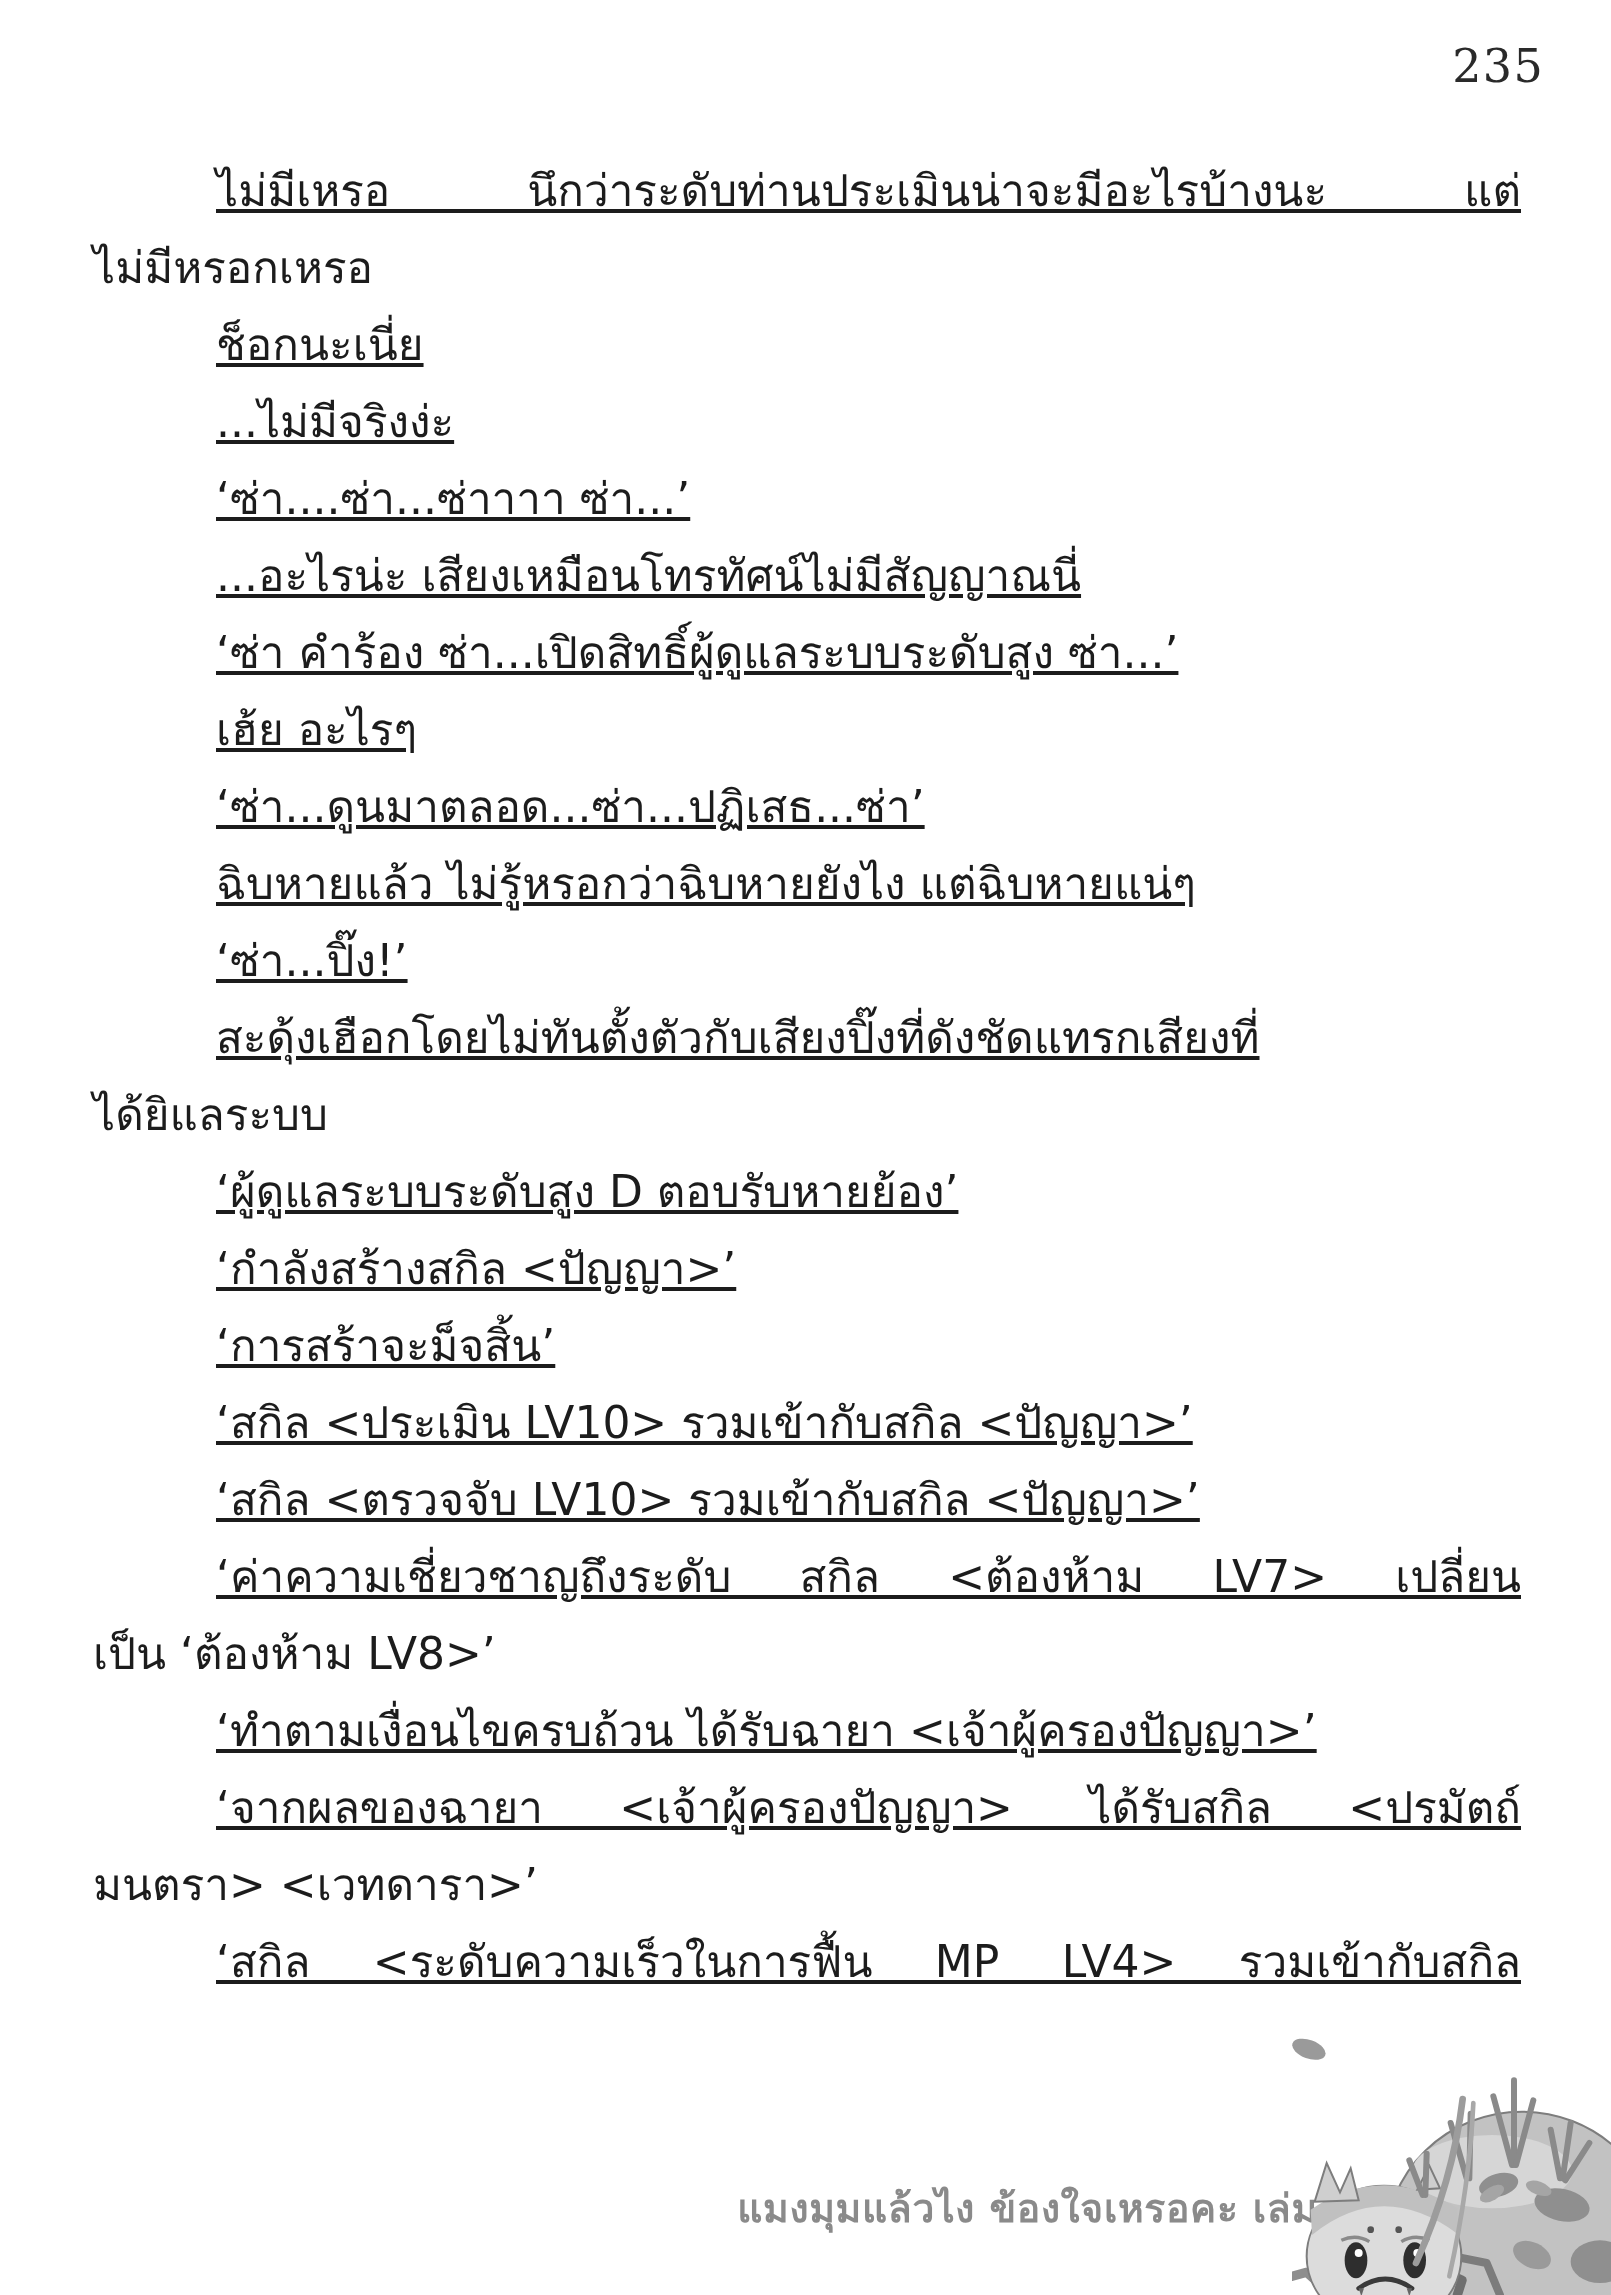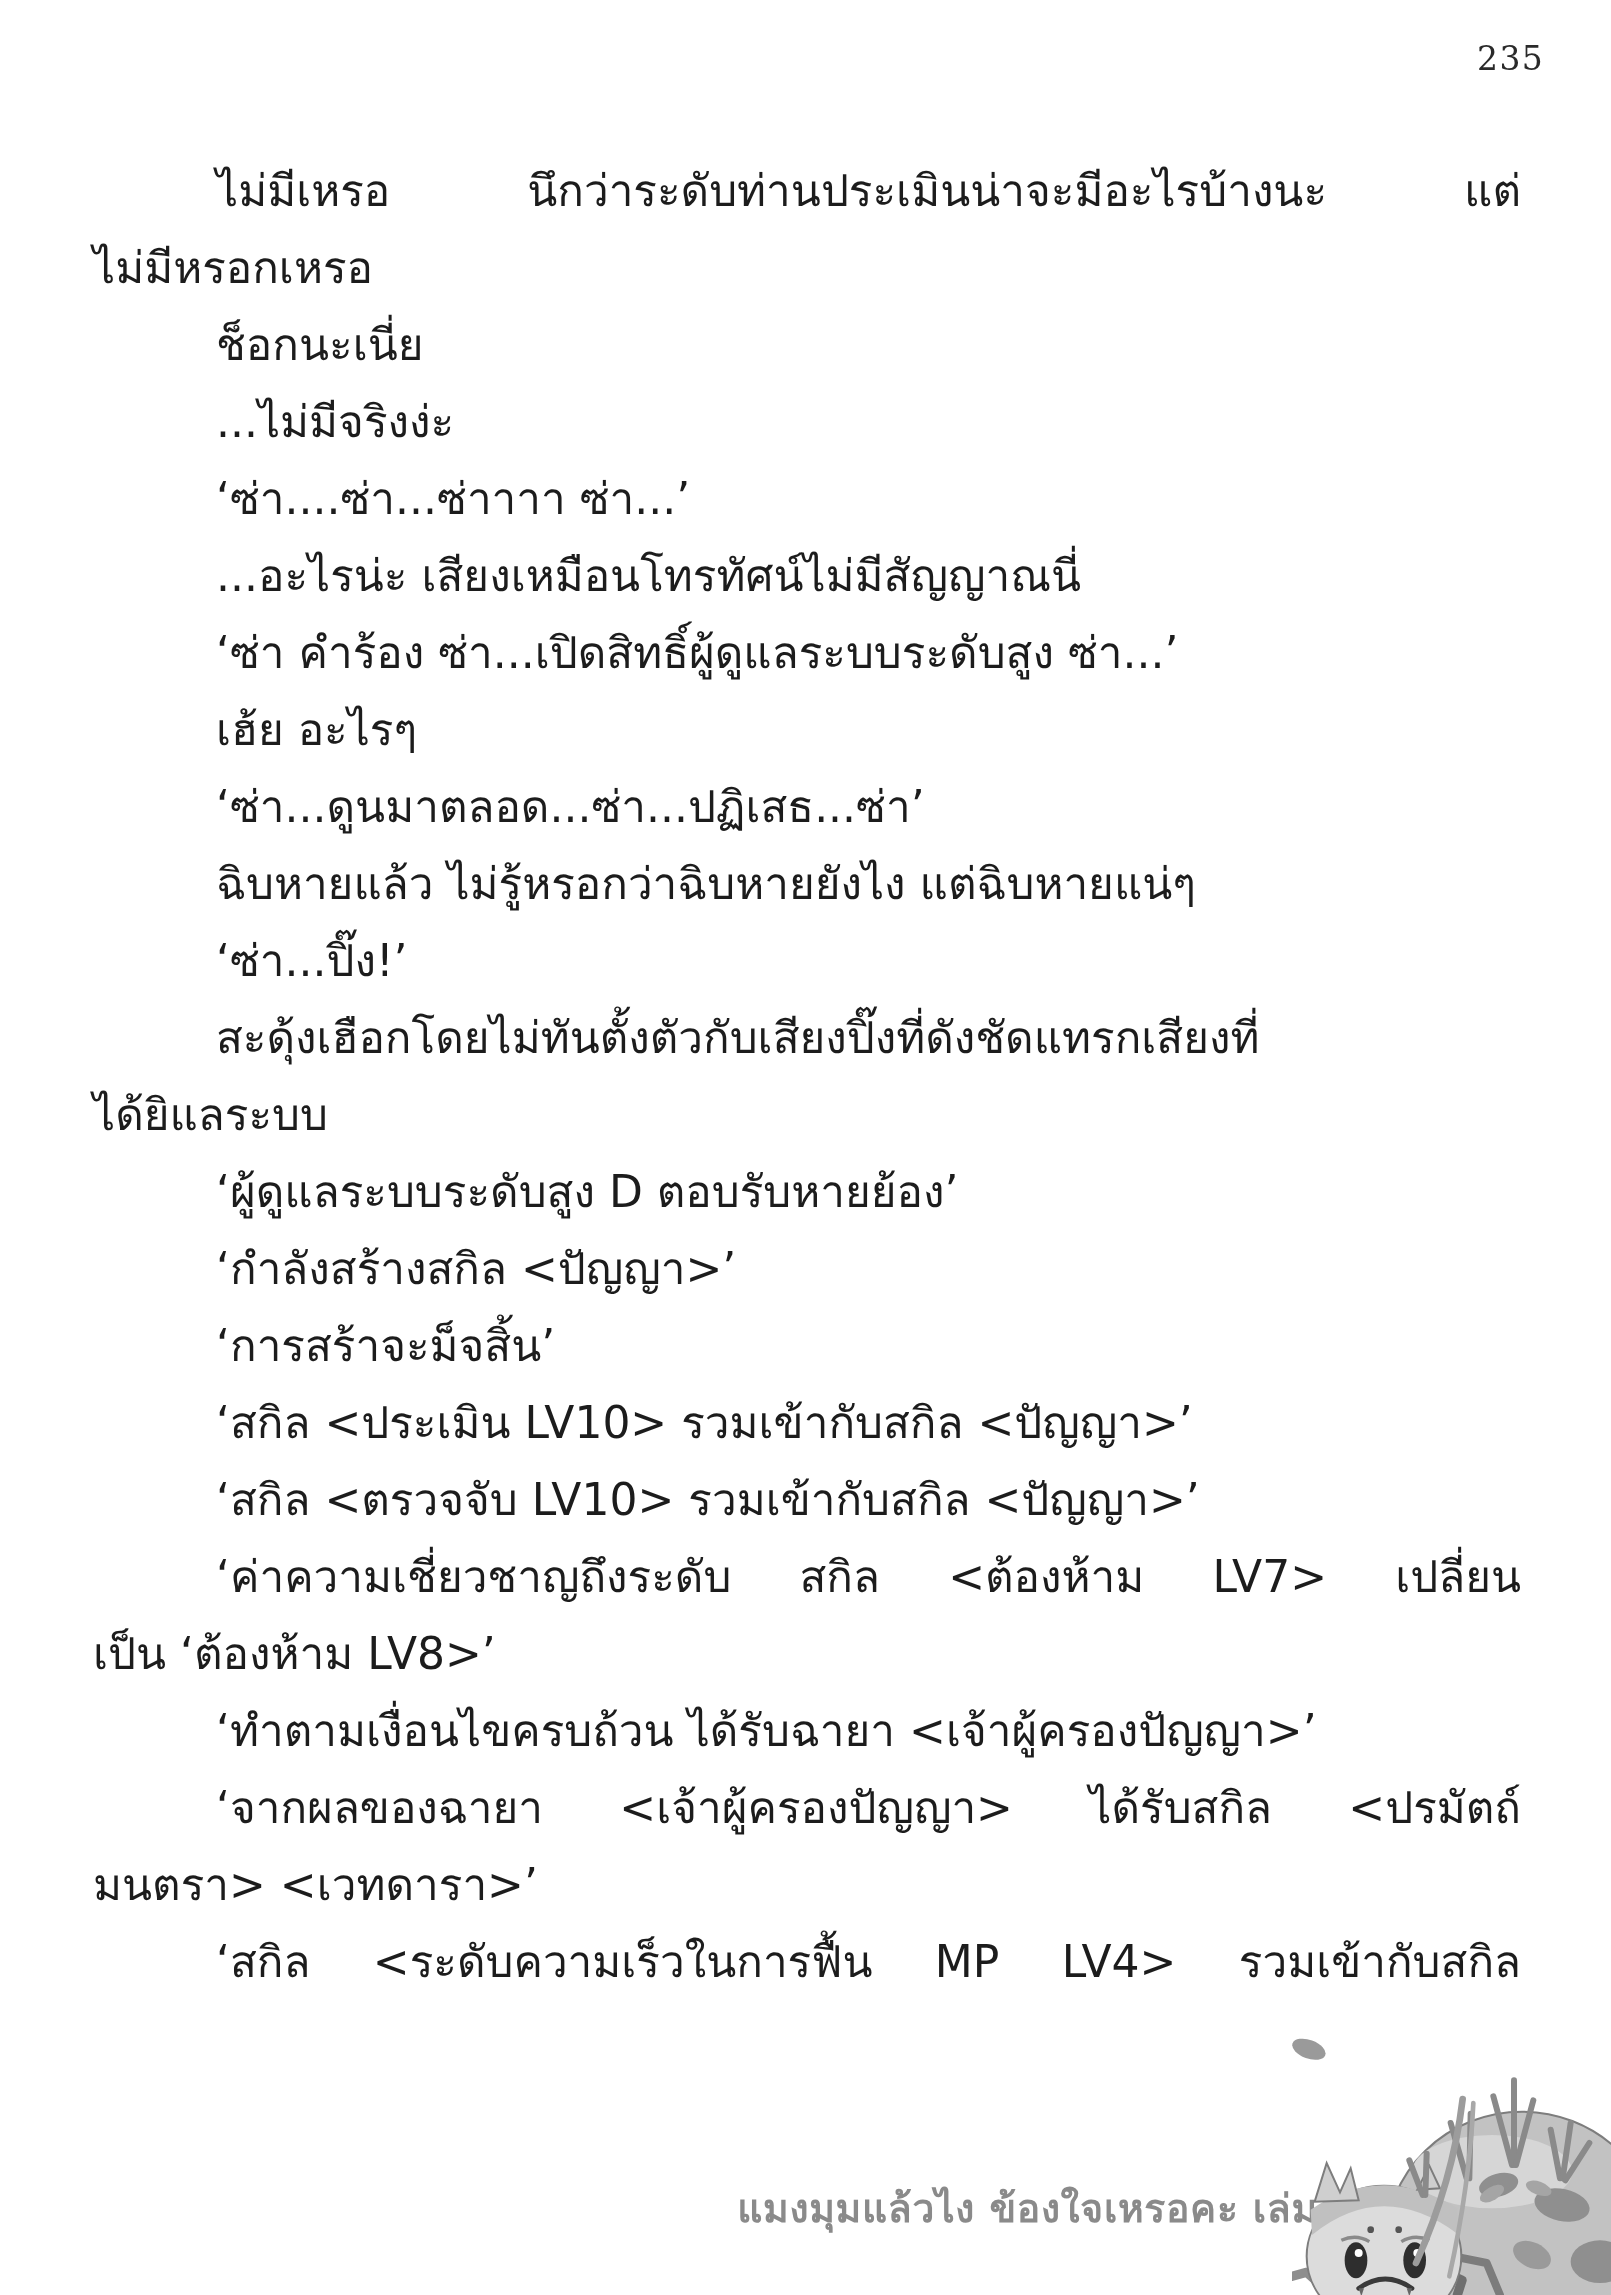--- a/index.html
+++ b/index.html
@@ -9,38 +9,38 @@
     height: 2295px;
     background: #ffffff;
     overflow: hidden;
     font-family: "DejaVu Sans", sans-serif;
   }
   .page-number {
     position: absolute;
     top: 39px;
     right: 68px;
     font-family: "DejaVu Serif", serif;
-    font-size: 33px;
+    font-size: 46px;
     color: #2a2a2a;
     letter-spacing: 1.3px;
   }
   .text-block {
     position: absolute;
     left: 93px;
     top: 152px;
     width: 1428px;
     color: #1c1c1c;
   }
   .line {
     height: 77px;
     line-height: 77px;
     font-size: 44px;
     white-space: nowrap;
   }
-  .line.indent { text-indent: 123px; }
+  .line.indent { text-indent: 123px; text-decoration: underline; }
   .line.justify {
     white-space: normal;
     text-align: justify;
     text-align-last: justify;
   }
   .footer {
     position: absolute;
     top: 2177px;
     right: 252px;
     font-size: 39px;

